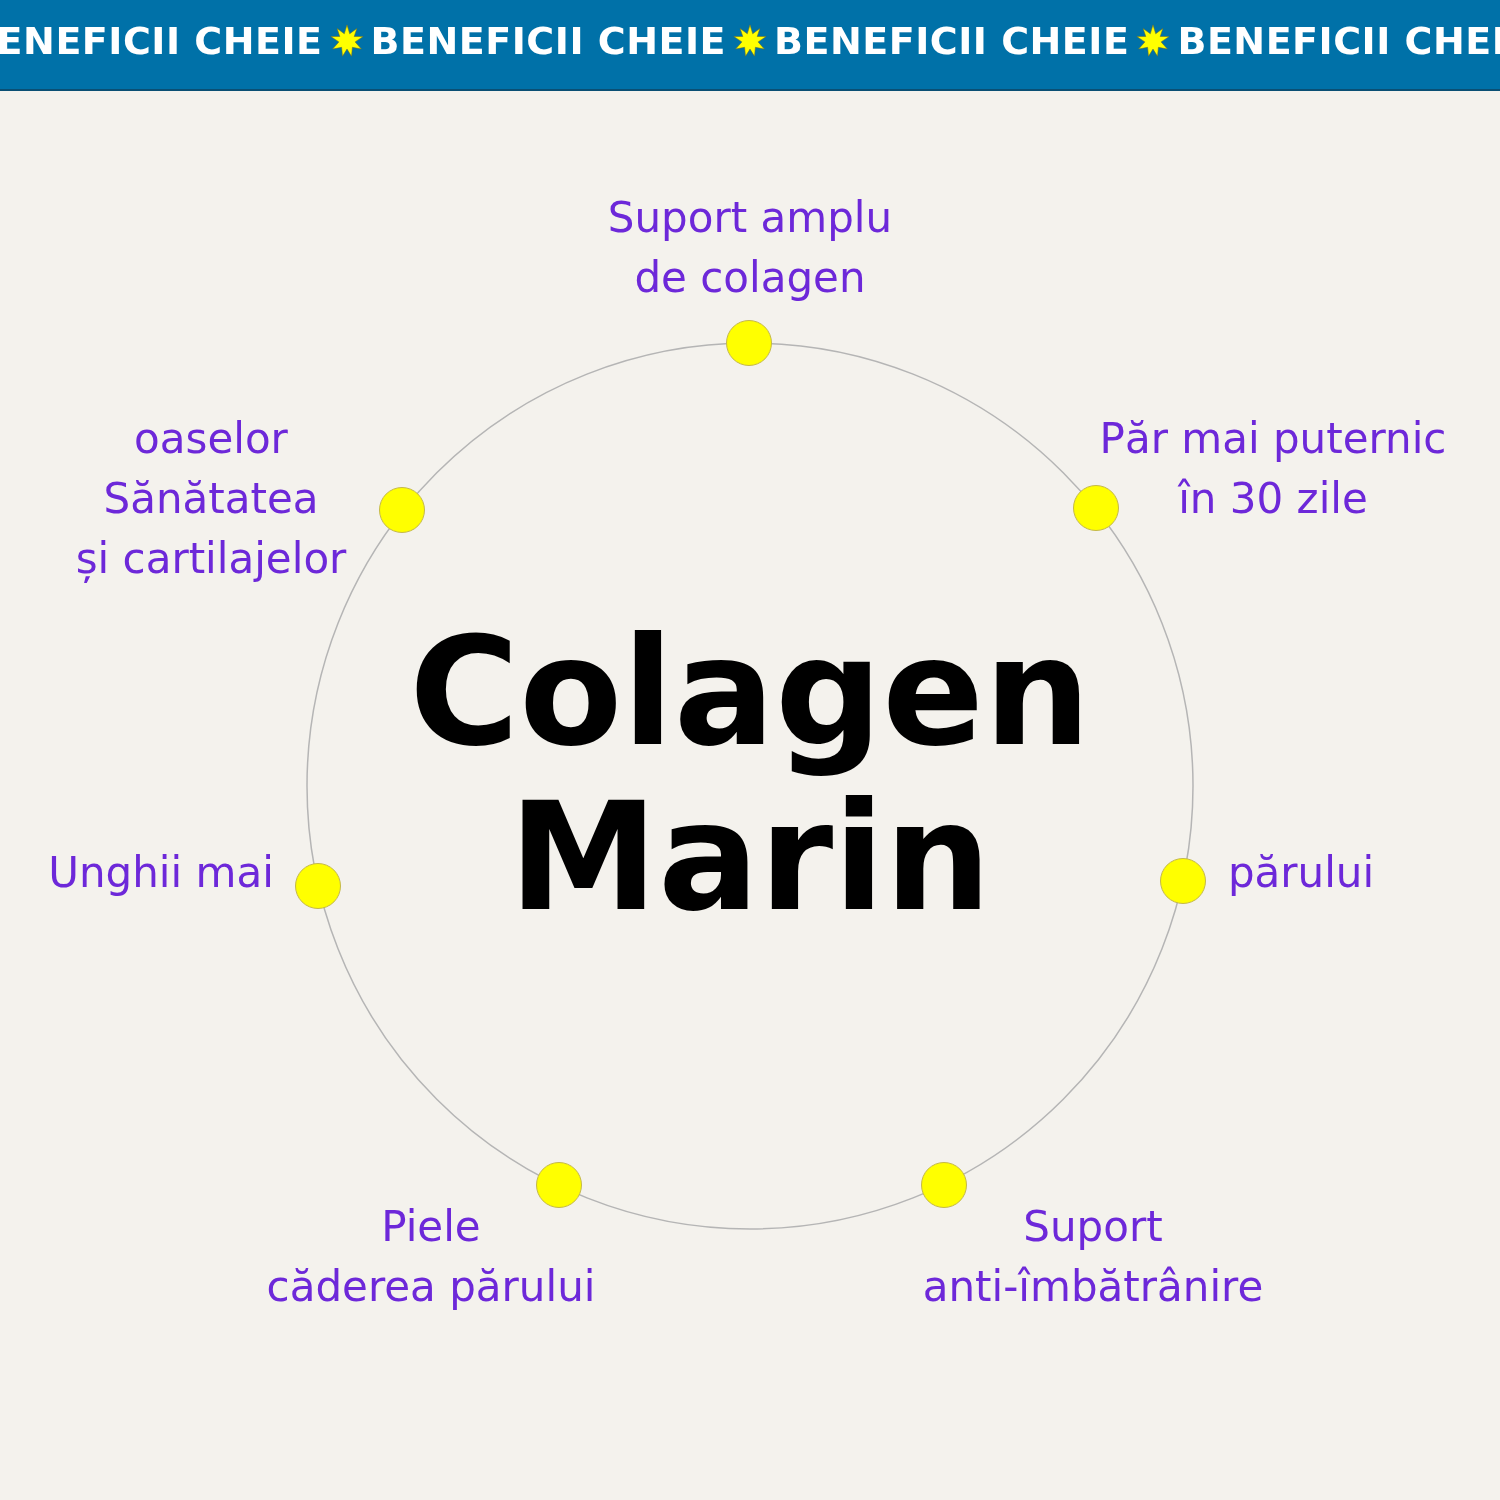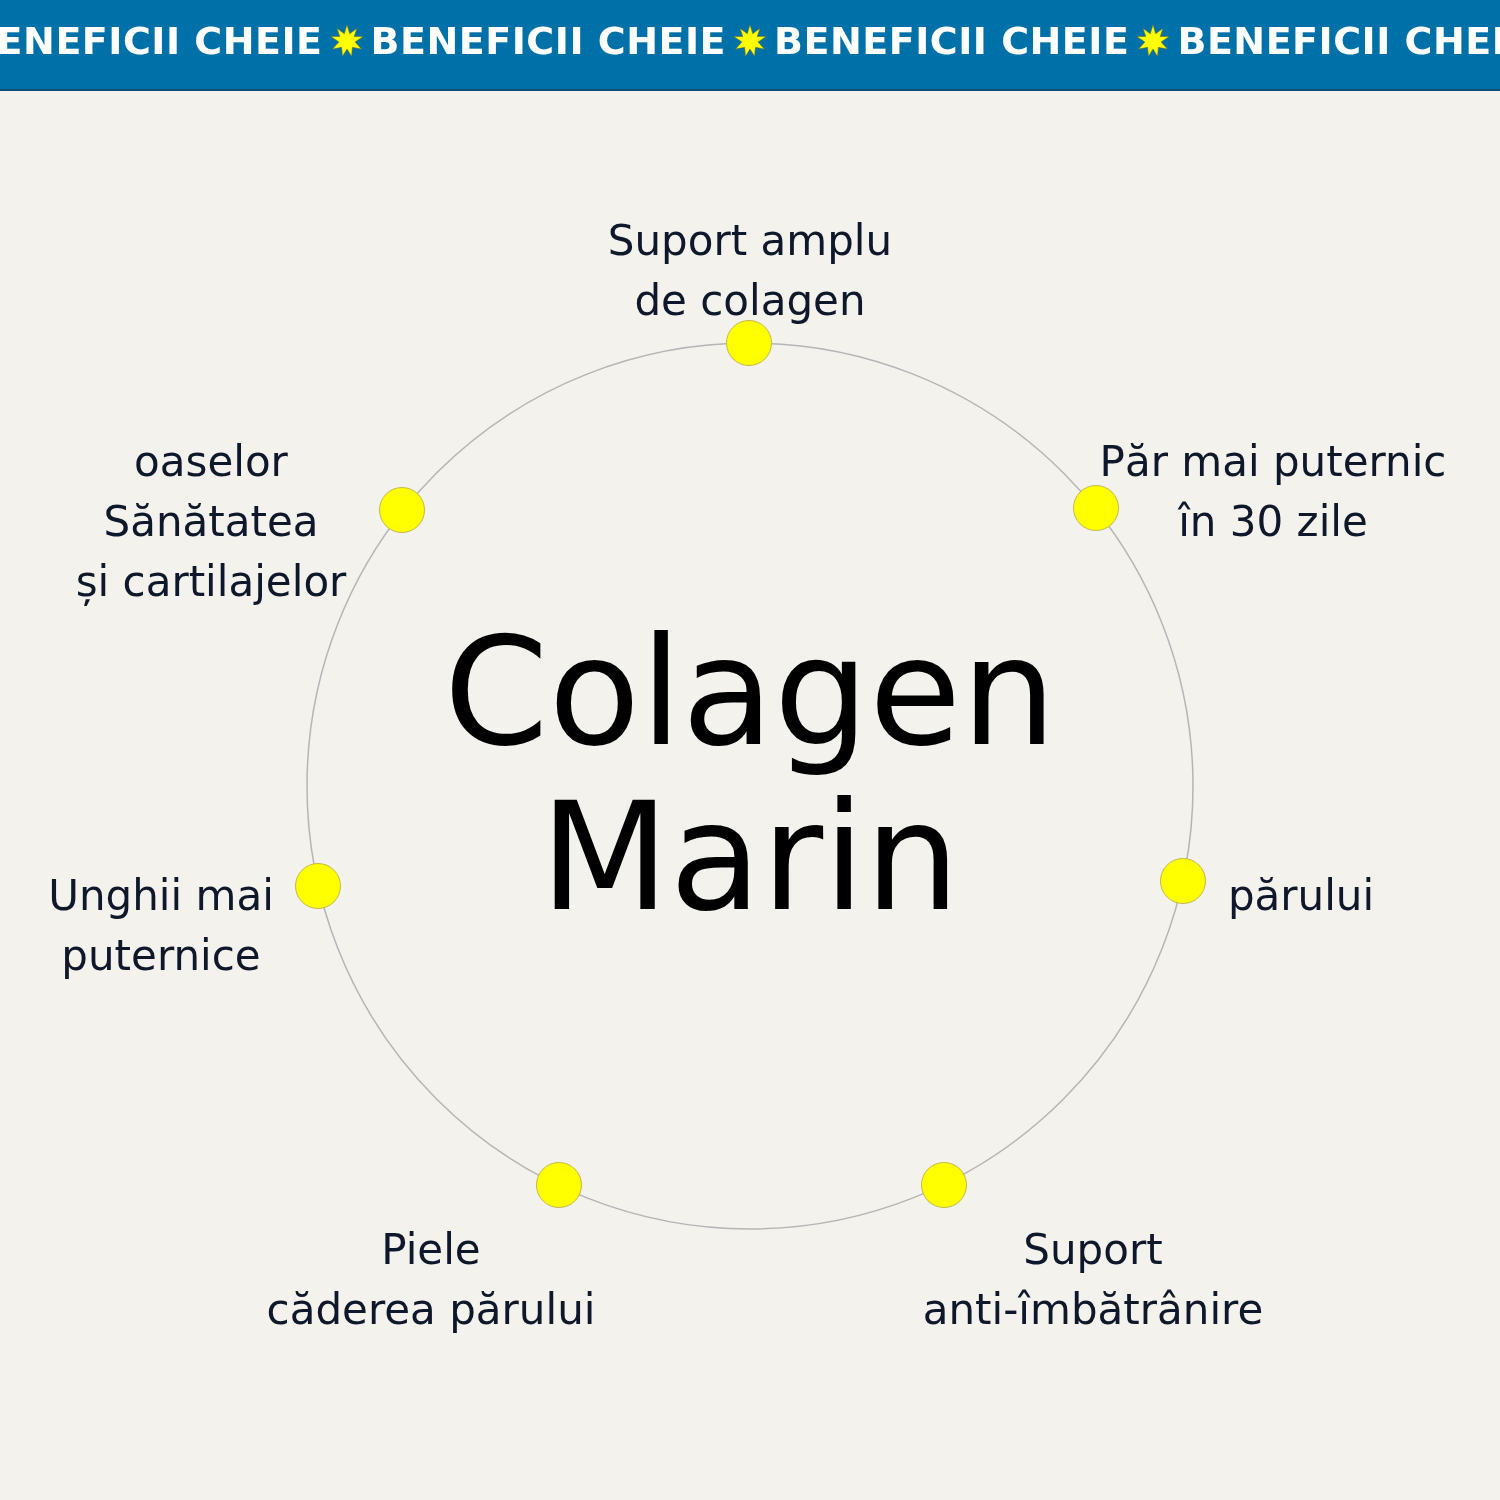--- a/index.html
+++ b/index.html
@@ -27,26 +27,26 @@
     }
     .star { width: 36px; height: 36px; margin: 0 6px; display: inline-block; }
     .diagram { position: absolute; left: 0; top: 0; width: 1500px; height: 1500px; }
     .dot {
       position: absolute; width: 46px; height: 46px; border-radius: 50%;
       background: #ffff00; border: 1px solid #c4b84a; box-sizing: border-box;
       transform: translate(-50%, -50%);
     }
     .label {
       position: absolute; text-align: center; font-size: 42px; line-height: 60px;
-      transform: translateX(-50%); white-space: nowrap; color: #0f172a; margin-top: 23px;
+      transform: translateX(-50%); white-space: nowrap; color: #6d28d9;
     }
     .center-title {
       position: absolute; left: 750px; top: 610px; transform: translateX(-50%);
       text-align: center; font-size: 150px; line-height: 165px; color: #000;
-      font-weight: 400;
+      font-weight: 700;
     }
   </style>
 </head>
 <body>
 
 <div class="banner">
   <span class="banner-item">
     <span>BENEFICII CHEIE</span>
     <svg class="star" viewBox="-20 -20 40 40">
         <polygon points="0,-18 3,-8 11,-14 8,-5 18,-5 9,1 16,9 6,7 5,17 0,9 -5,17 -6,7 -16,9 -9,1 -18,-5 -8,-5 -11,-14 -3,-8" fill="#ffff00" stroke="#6a6a2a" stroke-width="0.6"></polygon>
@@ -96,21 +96,20 @@
   <div class="label" style="left:1093px;top:1197px">
     <div>Suport</div>
     <div>anti-îmbătrânire</div>
   </div>
   <div class="label" style="left:431px;top:1197px">
     <div>Piele</div>
     <div>căderea părului</div>
   </div>
   <div class="label" style="left:161px;top:843px">
     <div>Unghii mai</div>
-    <div>puternice</div>
   </div>
   <div class="label" style="left:211px;top:409px">
     <div>oaselor</div>
     <div>Sănătatea</div>
     <div>și cartilajelor</div>
   </div>
 
   <div class="center-title">
     <div>Colagen</div>
     <div>Marin</div>

